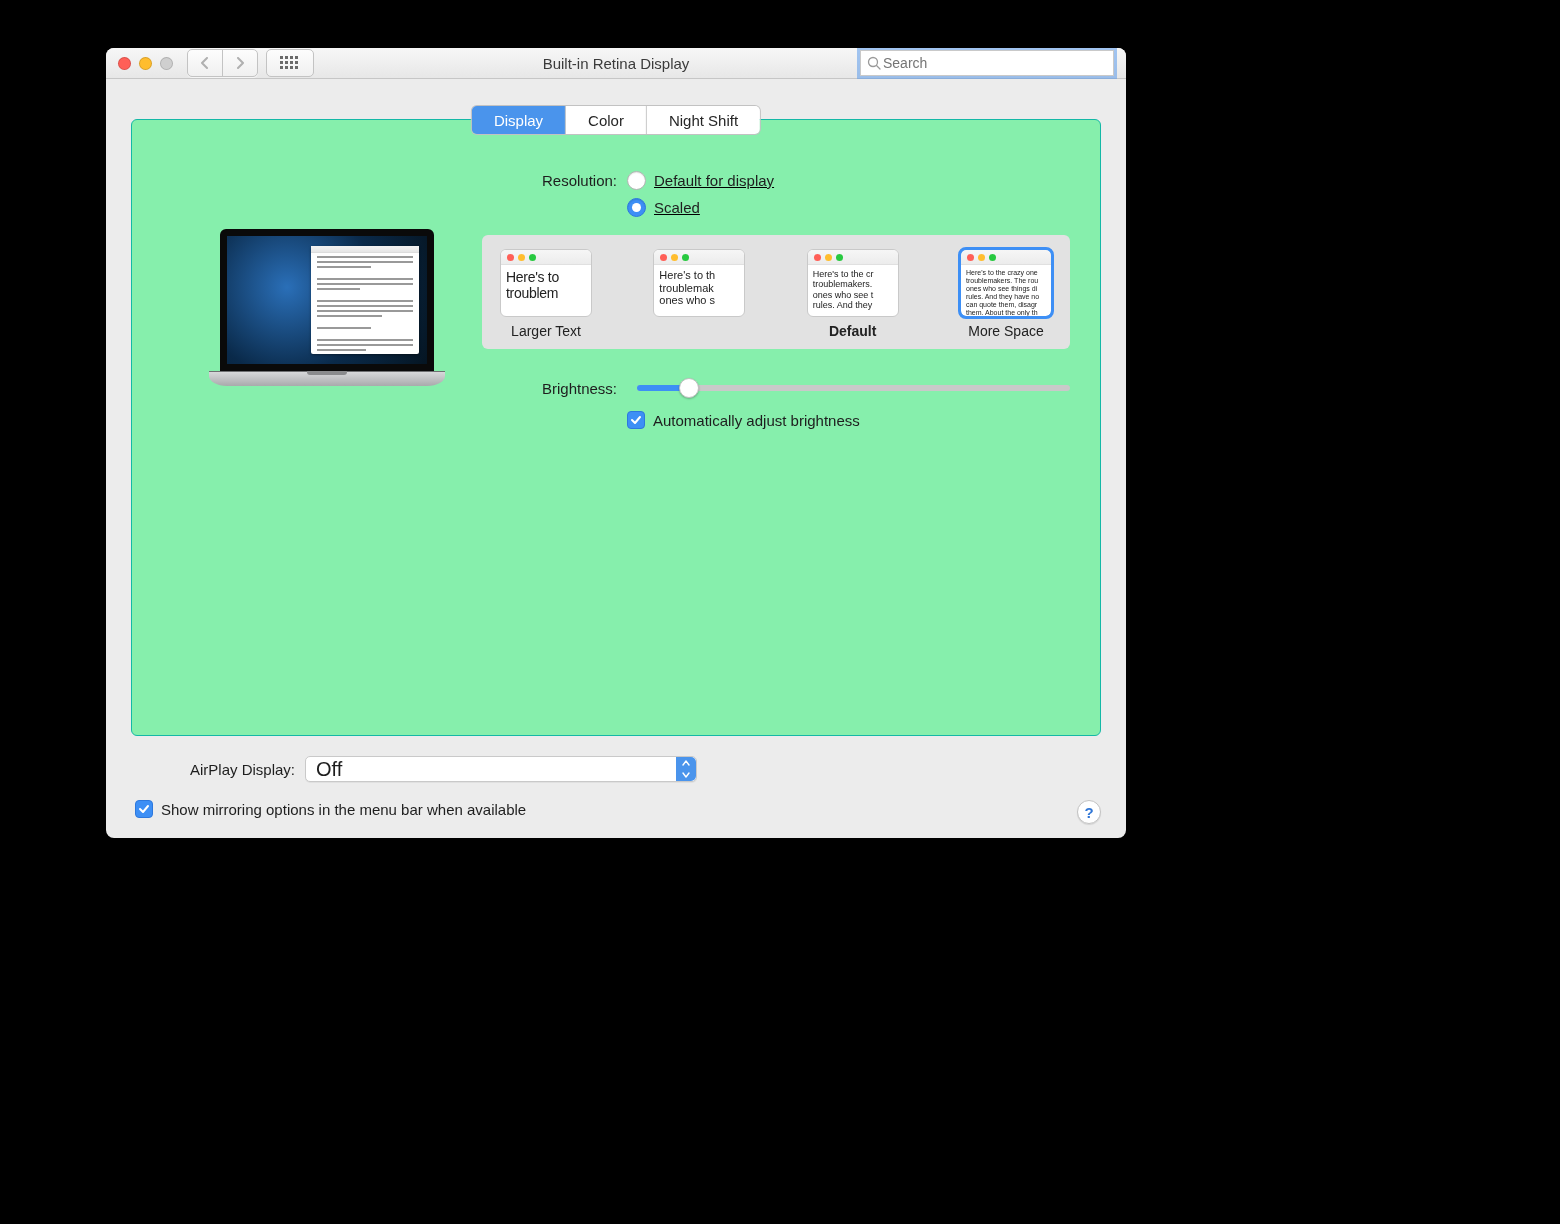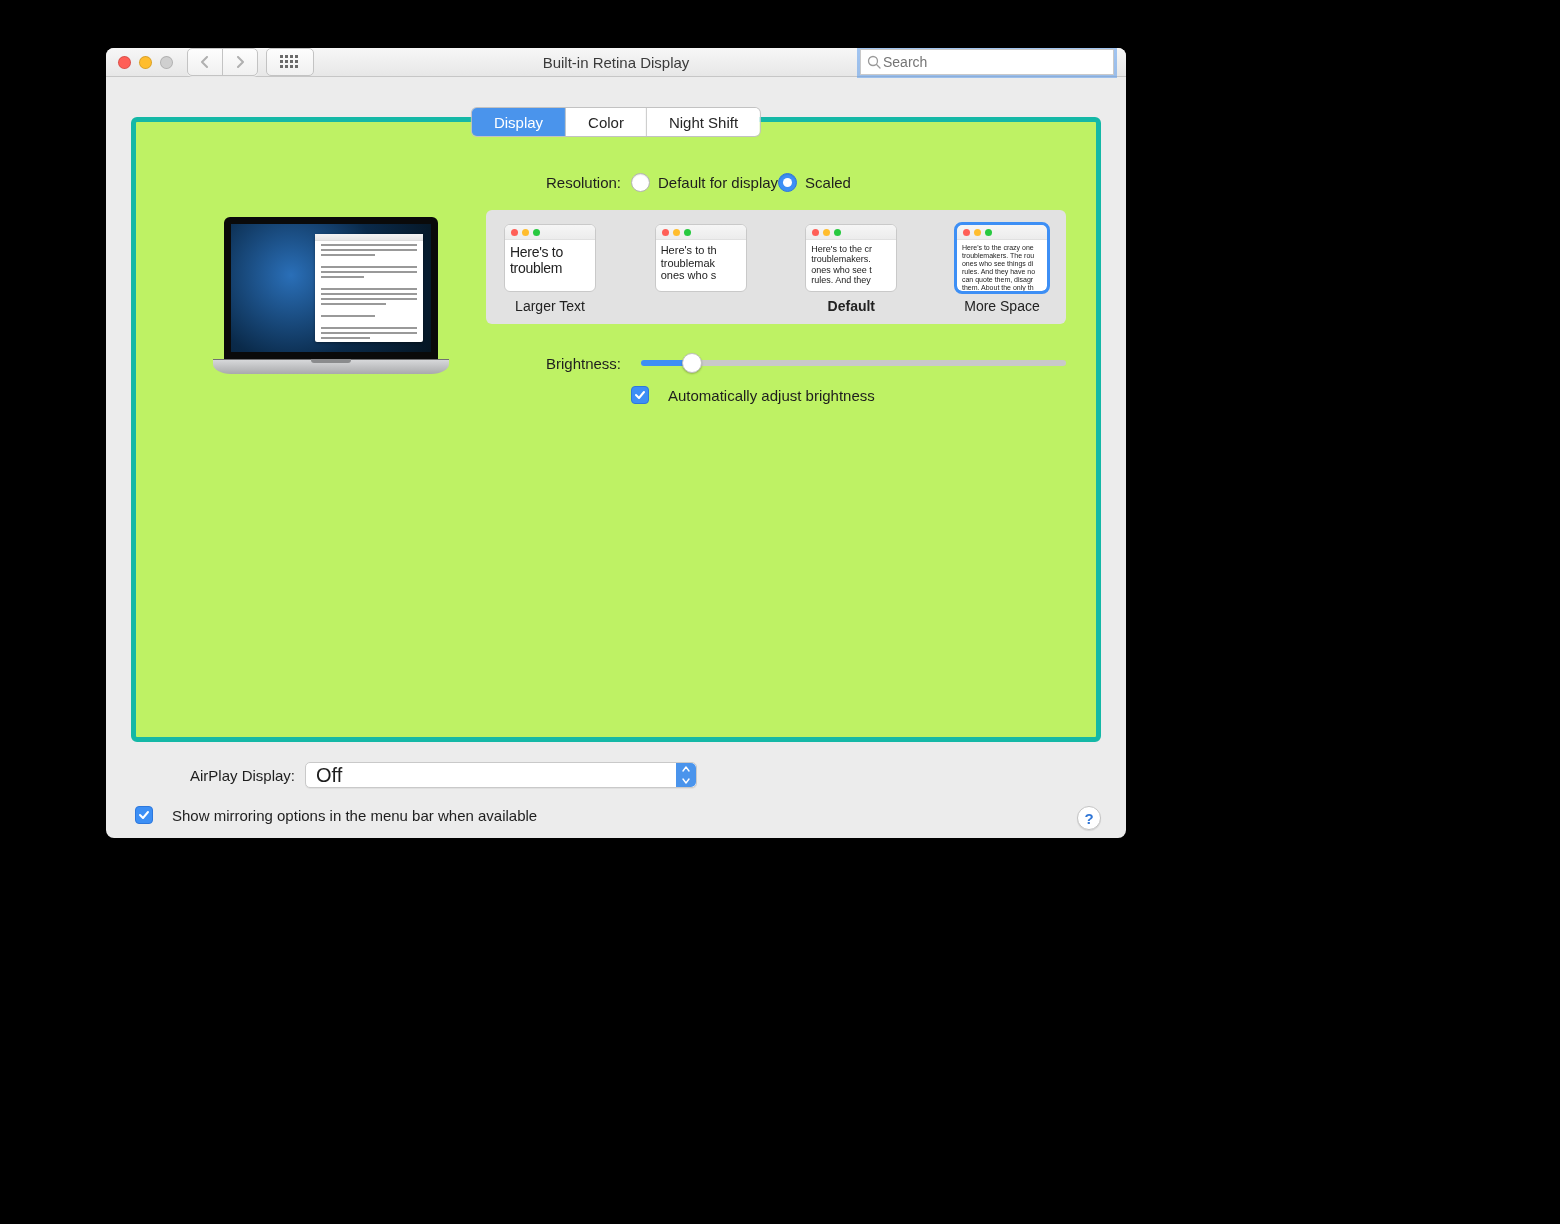--- a/index.html
+++ b/index.html
@@ -78,22 +78,22 @@
     padding: 0 6px;
   }
   .search input {
     border: none; outline: none; font-size: 14px;
     color: #999; flex: 1; background: transparent;
   }
   
   .body { flex: 1; position: relative; padding: 0 25px 20px 25px; }
   .panel {
     margin: 40px 0 0 0;
-    background: #bef264;
-    border: 5px solid #14b8a6;
+    background: #86efac;
+    border: 1px solid #14b8a6;
     border-radius: 6px;
     padding: 45px 30px 30px 30px;
     position: relative;
     min-height: 540px;
   }
   
   .tabbar {
     position: absolute; top: -14px; left: 50%; transform: translateX(-50%);
     display: flex;
     border-radius: 5px;
@@ -140,21 +140,21 @@
     width: 236px; height: 14px;
     background: linear-gradient(#d7d8da,#a9aaac);
     border-radius: 0 0 18px 18px / 0 0 10px 10px;
     border-top: 1px solid #6f7072;
   }
   .mac-notch { width:40px; height:4px; background:#8a8b8d; margin:-1px auto 0; border-radius:0 0 3px 3px;}
   
   .controls-col { flex:1; padding-top: 6px; }
   .label-row { display: flex; align-items: flex-start; margin-bottom: 18px; }
   .field-label { width: 125px; text-align: right; font-size: 15px; color: #1e1e1e; padding-right: 10px; padding-top: 1px;}
-  .radio-stack { display: flex; gap: 0; }
+  .radio-stack { display: flex; flex-direction: column; gap: 8px; text-decoration: underline; }
   .radio { display: flex; align-items: center; gap: 8px; font-size: 15px; color: #1e1e1e;}
   .radio-dot {
     width: 17px; height: 17px; border-radius: 50%;
     background: #fff; border: 1px solid #b3b3b3;
     box-shadow: inset 0 1px 1px rgba(0,0,0,0.1);
     position: relative;
   }
   .radio-dot.checked { background: #3d8ff5; border-color:#2d78dd; }
   .radio-dot.checked::after{
     content:""; position:absolute; top:4px; left:4px; width:9px; height:9px;
@@ -191,21 +191,21 @@
   .slider-wrap { flex:1; padding-left:10px; }
   .slider {
     position: relative; height: 6px; background: #c9c9c9; border-radius:3px;
   }
   .slider .fill { position:absolute; left:0; top:0; bottom:0; width:12%; background:#3d8ff5; border-radius:3px;}
   .slider .knob {
     position:absolute; top:50%; left:12%; transform:translate(-50%,-50%);
     width:18px; height:18px; background:#fff; border-radius:50%;
     border:1px solid #c0c0c0; box-shadow:0 1px 2px rgba(0,0,0,0.25);
   }
-  .checkbox { display:flex; align-items:center; gap:19px; font-size:15px; color:#1e1e1e; }
+  .checkbox { display:flex; align-items:center; gap:8px; font-size:15px; color:#1e1e1e; }
   .cb-box {
     width:16px; height:16px; border-radius:4px;
     display:flex; align-items:center; justify-content:center;
     background:#3d8ff5; border:1px solid #2d78dd;
   }
   .cb-box svg{ display:block; }
   
   .bottom { margin-top: 20px; padding: 0 4px;}
   .airplay-row { display:flex; align-items:center; gap:10px; margin-bottom:18px;}
   .select {

